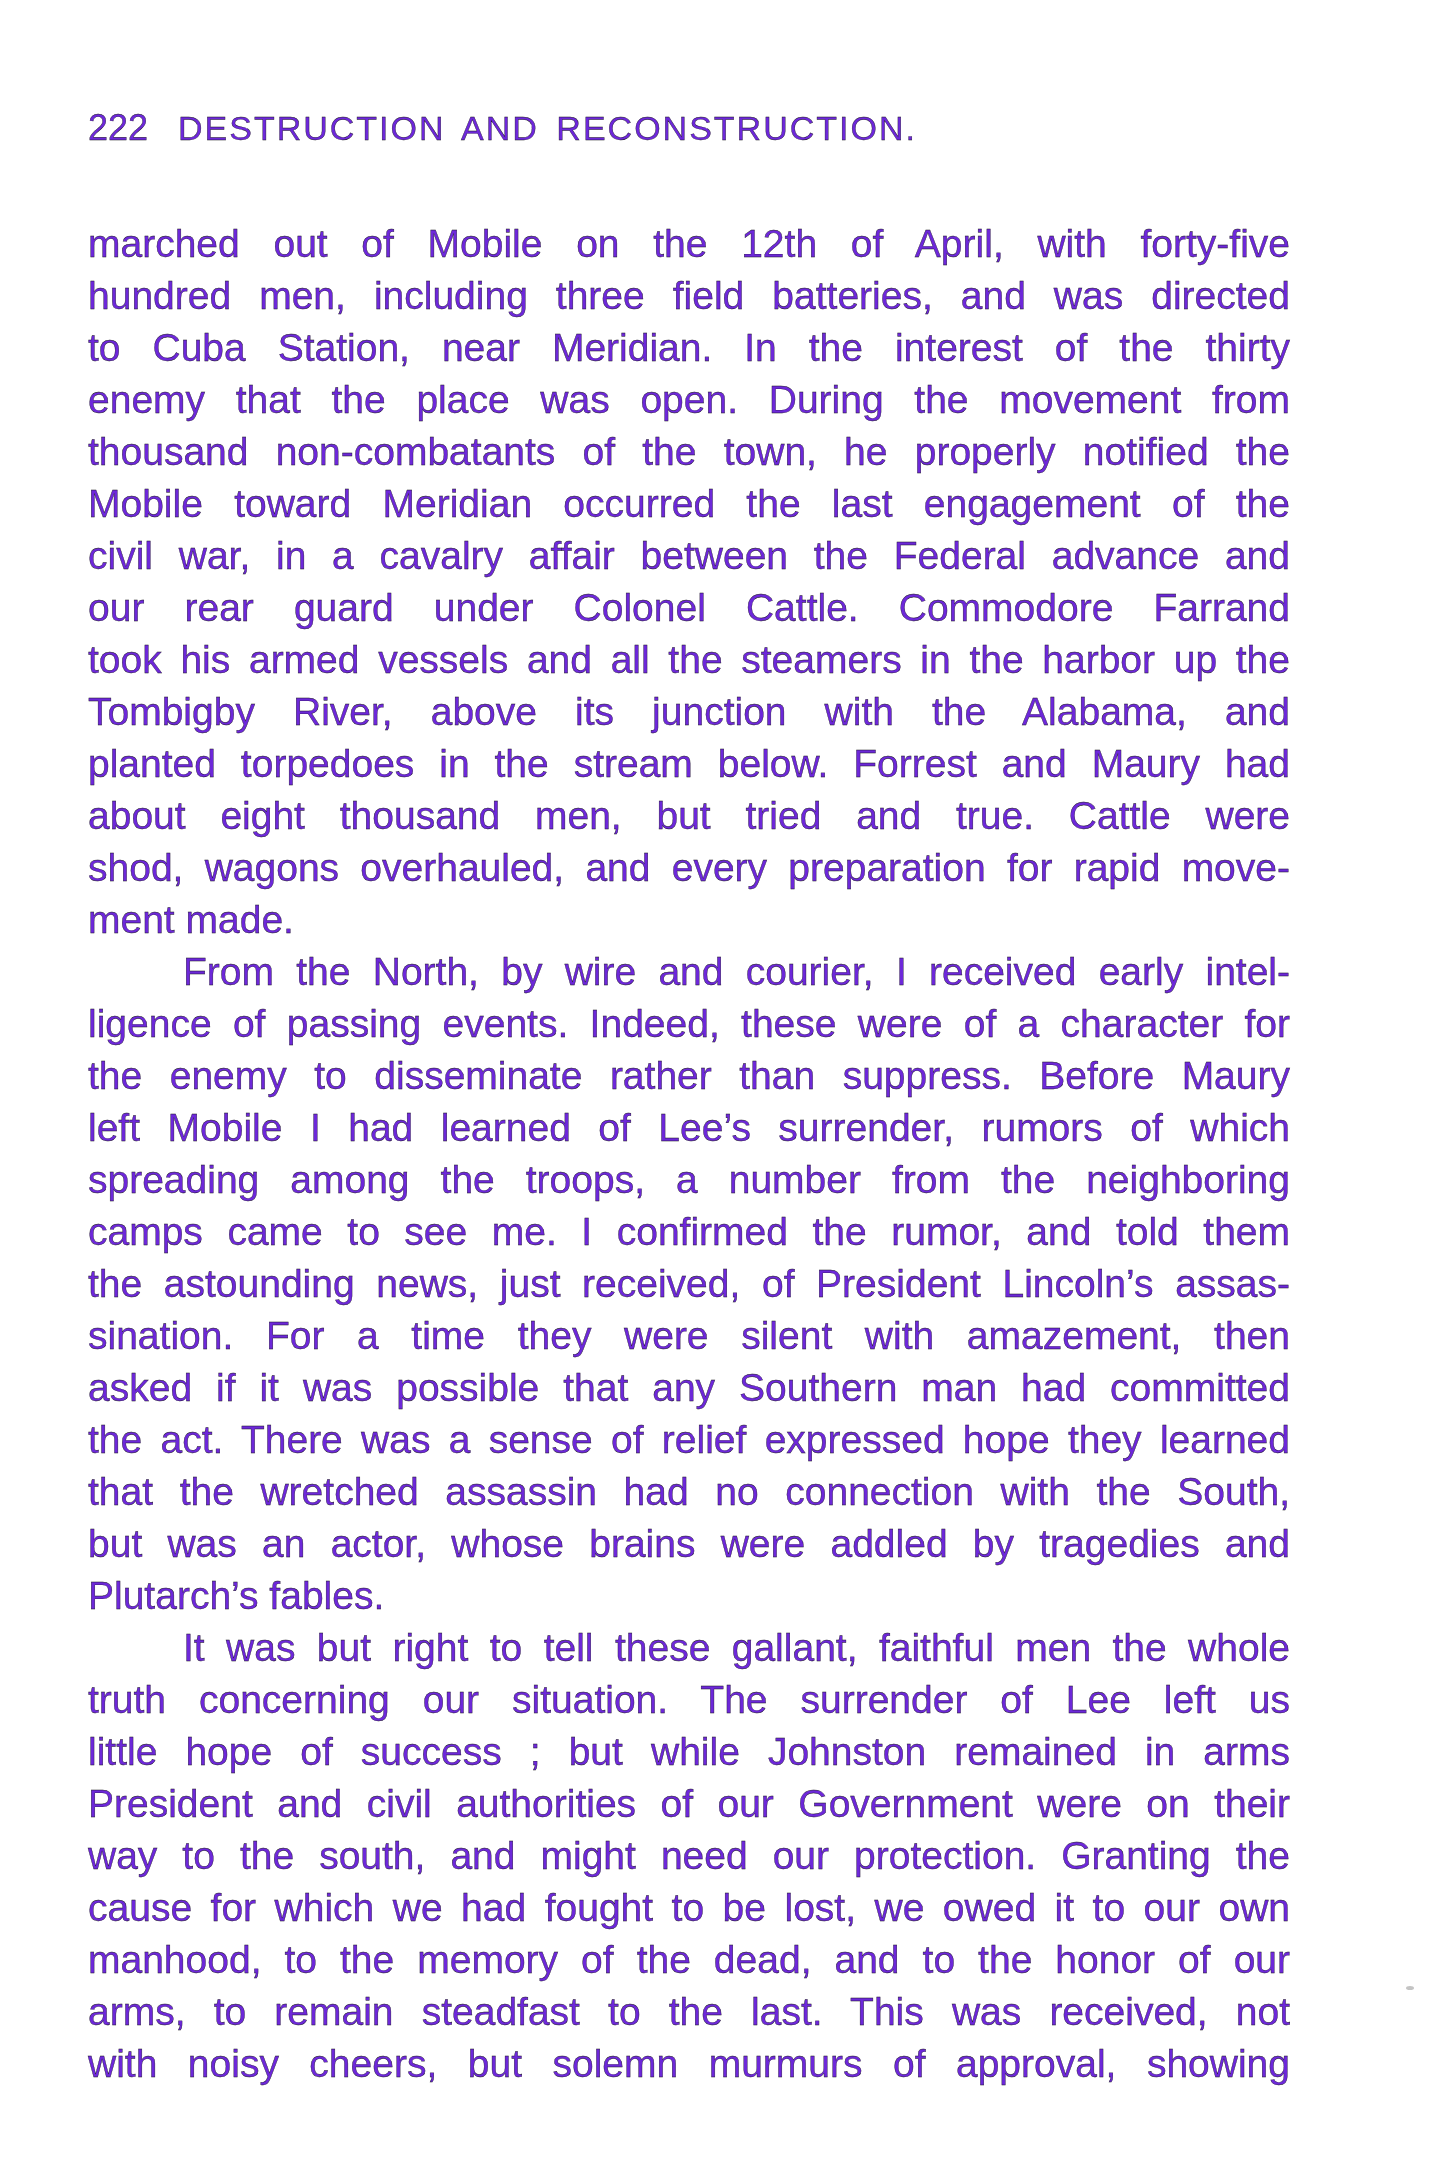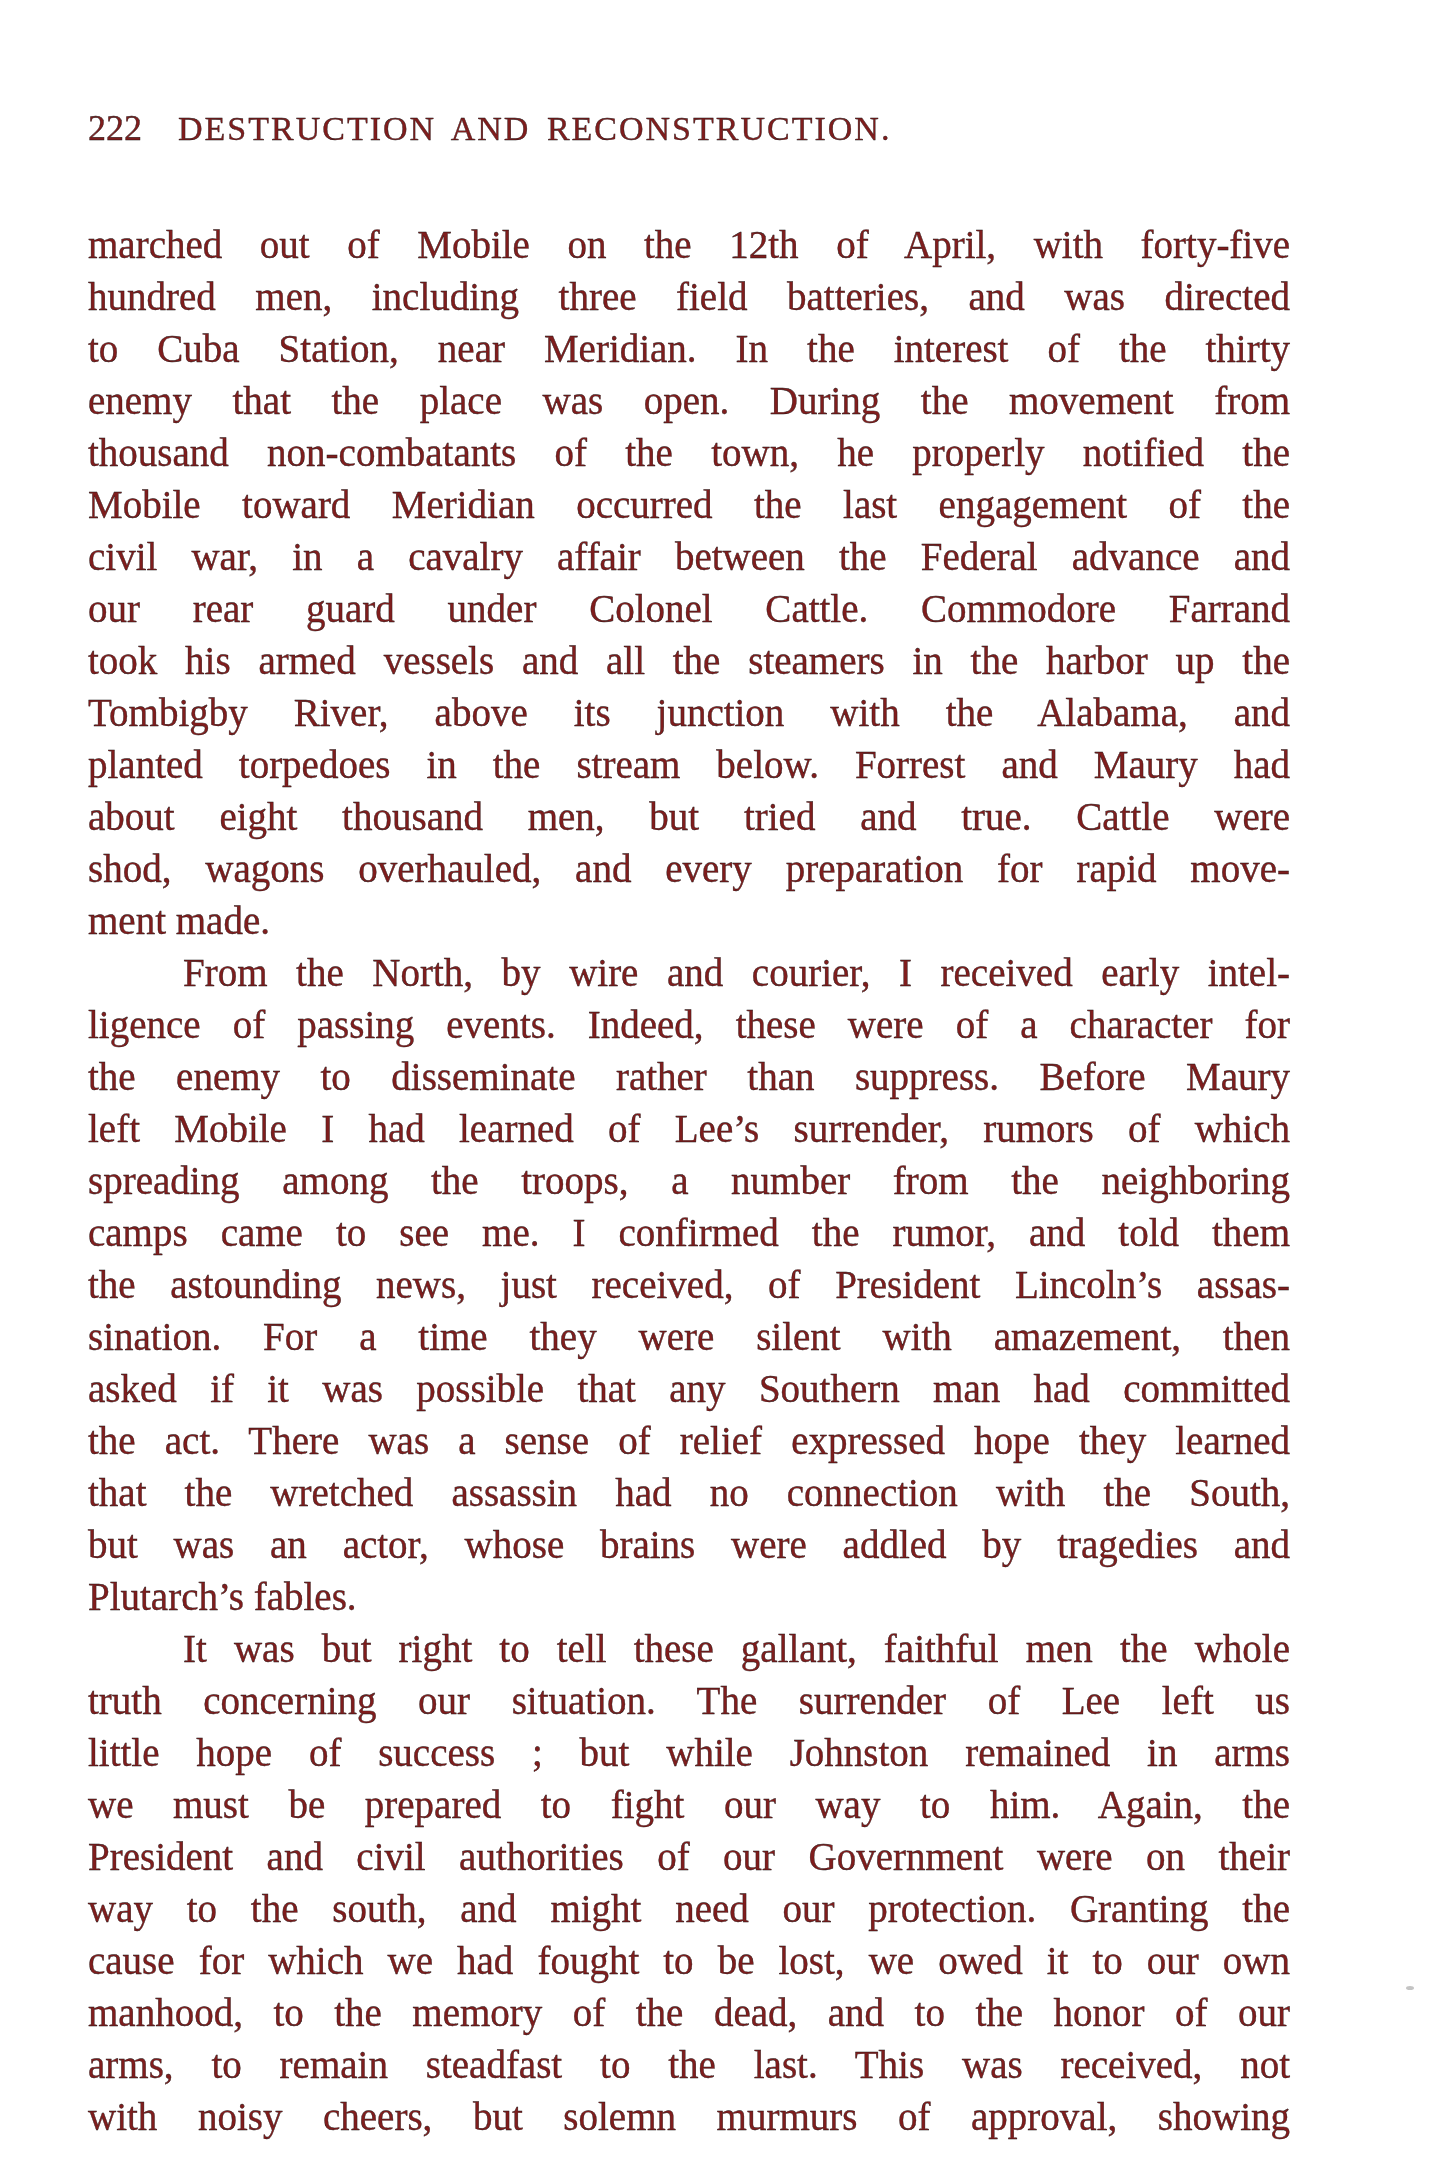--- a/index.html
+++ b/index.html
@@ -5,22 +5,22 @@
   html, body {
     margin: 0;
     padding: 0;
     background: #ffffff;
   }
   .page {
     position: relative;
     width: 1451px;
     height: 2178px;
     background: #ffffff;
-    color: #7f1d1d;
-    font-family: Liberation Serif, serif;
+    color: #6d28d9;
+    font-family: Liberation Sans, sans-serif;
     -webkit-text-stroke: 0.35px #141414;
     overflow: hidden;
   }
   .running-head {
     display: flex;
     align-items: baseline;
     width: 1202px;
     margin: 0 0 0 88px;
     padding-top: 108px;
   }
@@ -110,21 +110,20 @@
         <div class="text-line">asked if it was possible that any Southern man had committed</div>
         <div class="text-line">the act.  There was a sense of relief expressed hope they learned</div>
         <div class="text-line">that the wretched assassin had no connection with the South,</div>
         <div class="text-line">but was an actor, whose brains were addled by tragedies and</div>
         <div class="text-line paragraph-end">Plutarch’s fables.</div>
       </div>
       <div class="paragraph">
         <div class="text-line indented">It was but right to tell these gallant, faithful men the whole</div>
         <div class="text-line">truth concerning our situation.  The surrender of Lee left us</div>
         <div class="text-line">little hope of success ; but while Johnston remained in arms</div>
-        <div class="text-line">we must be prepared to fight our way to him.  Again, the</div>
         <div class="text-line">President and civil authorities of our Government were on their</div>
         <div class="text-line">way to the south, and might need our protection.  Granting the</div>
         <div class="text-line">cause for which we had fought to be lost, we owed it to our own</div>
         <div class="text-line">manhood, to the memory of the dead, and to the honor of our</div>
         <div class="text-line">arms, to remain steadfast to the last.  This was received, not</div>
         <div class="text-line">with noisy cheers, but solemn murmurs of approval, showing</div>
       </div>
     </div>
 
   <div class="scan-speck"></div>

